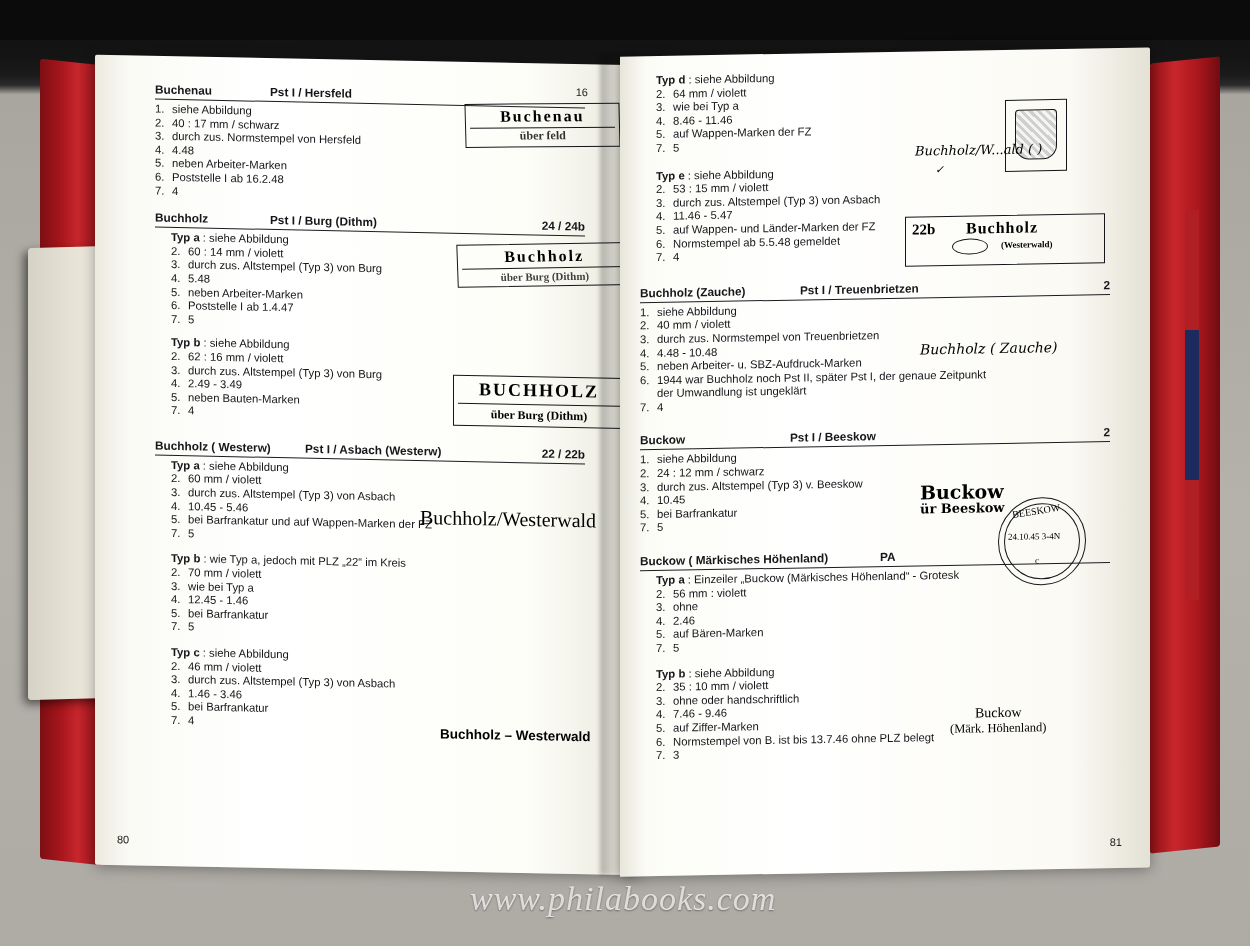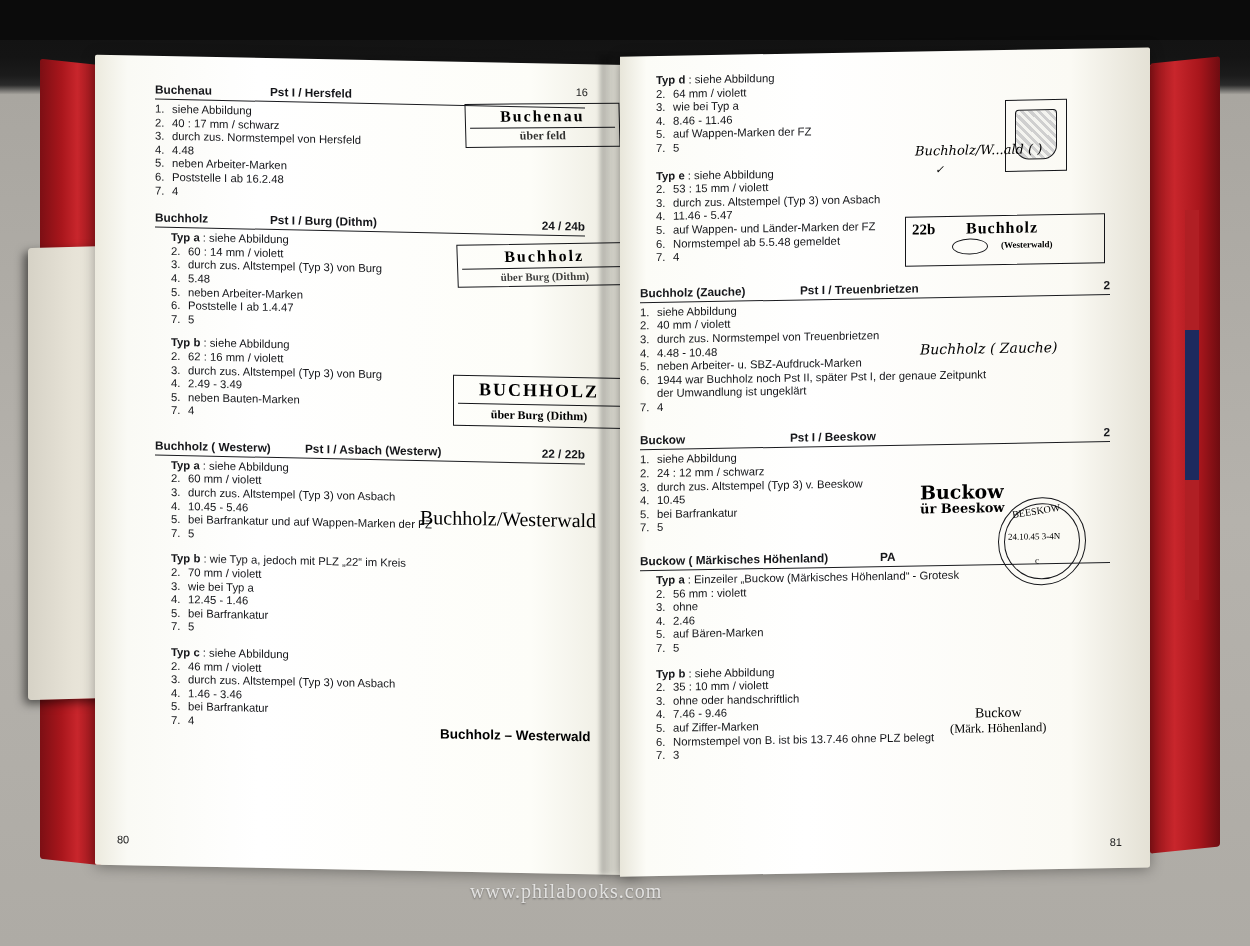--- a/index.html
+++ b/index.html
@@ -119,23 +119,24 @@
     background:transparent;
     text-align:center;
     font-weight:bold;
   }
   .script{font-family:"DejaVu Serif", serif;font-style:italic;}
   .serif{font-family:"Liberation Serif", serif;}
   .fraktur{font-family:"DejaVu Serif", serif;font-weight:bold;}
   .watermark{
     position:absolute;left:470px;top:880px;
     font-family:"Liberation Serif", serif;
-    font-size:20px;color:rgba(255,255,255,.75);
+    font-size:34px;color:rgba(255,255,255,.75);
     letter-spacing:1px;
     text-shadow:0 1px 2px rgba(0,0,0,.4);
+    font-style:italic;
   }
   .oval{
     border:1.5px solid #15161a;border-radius:50%;
   }
   .rot-left{transform:rotate(-1.5deg);}
 </style>
 </head>
 <body>
 
 <div id="book">

